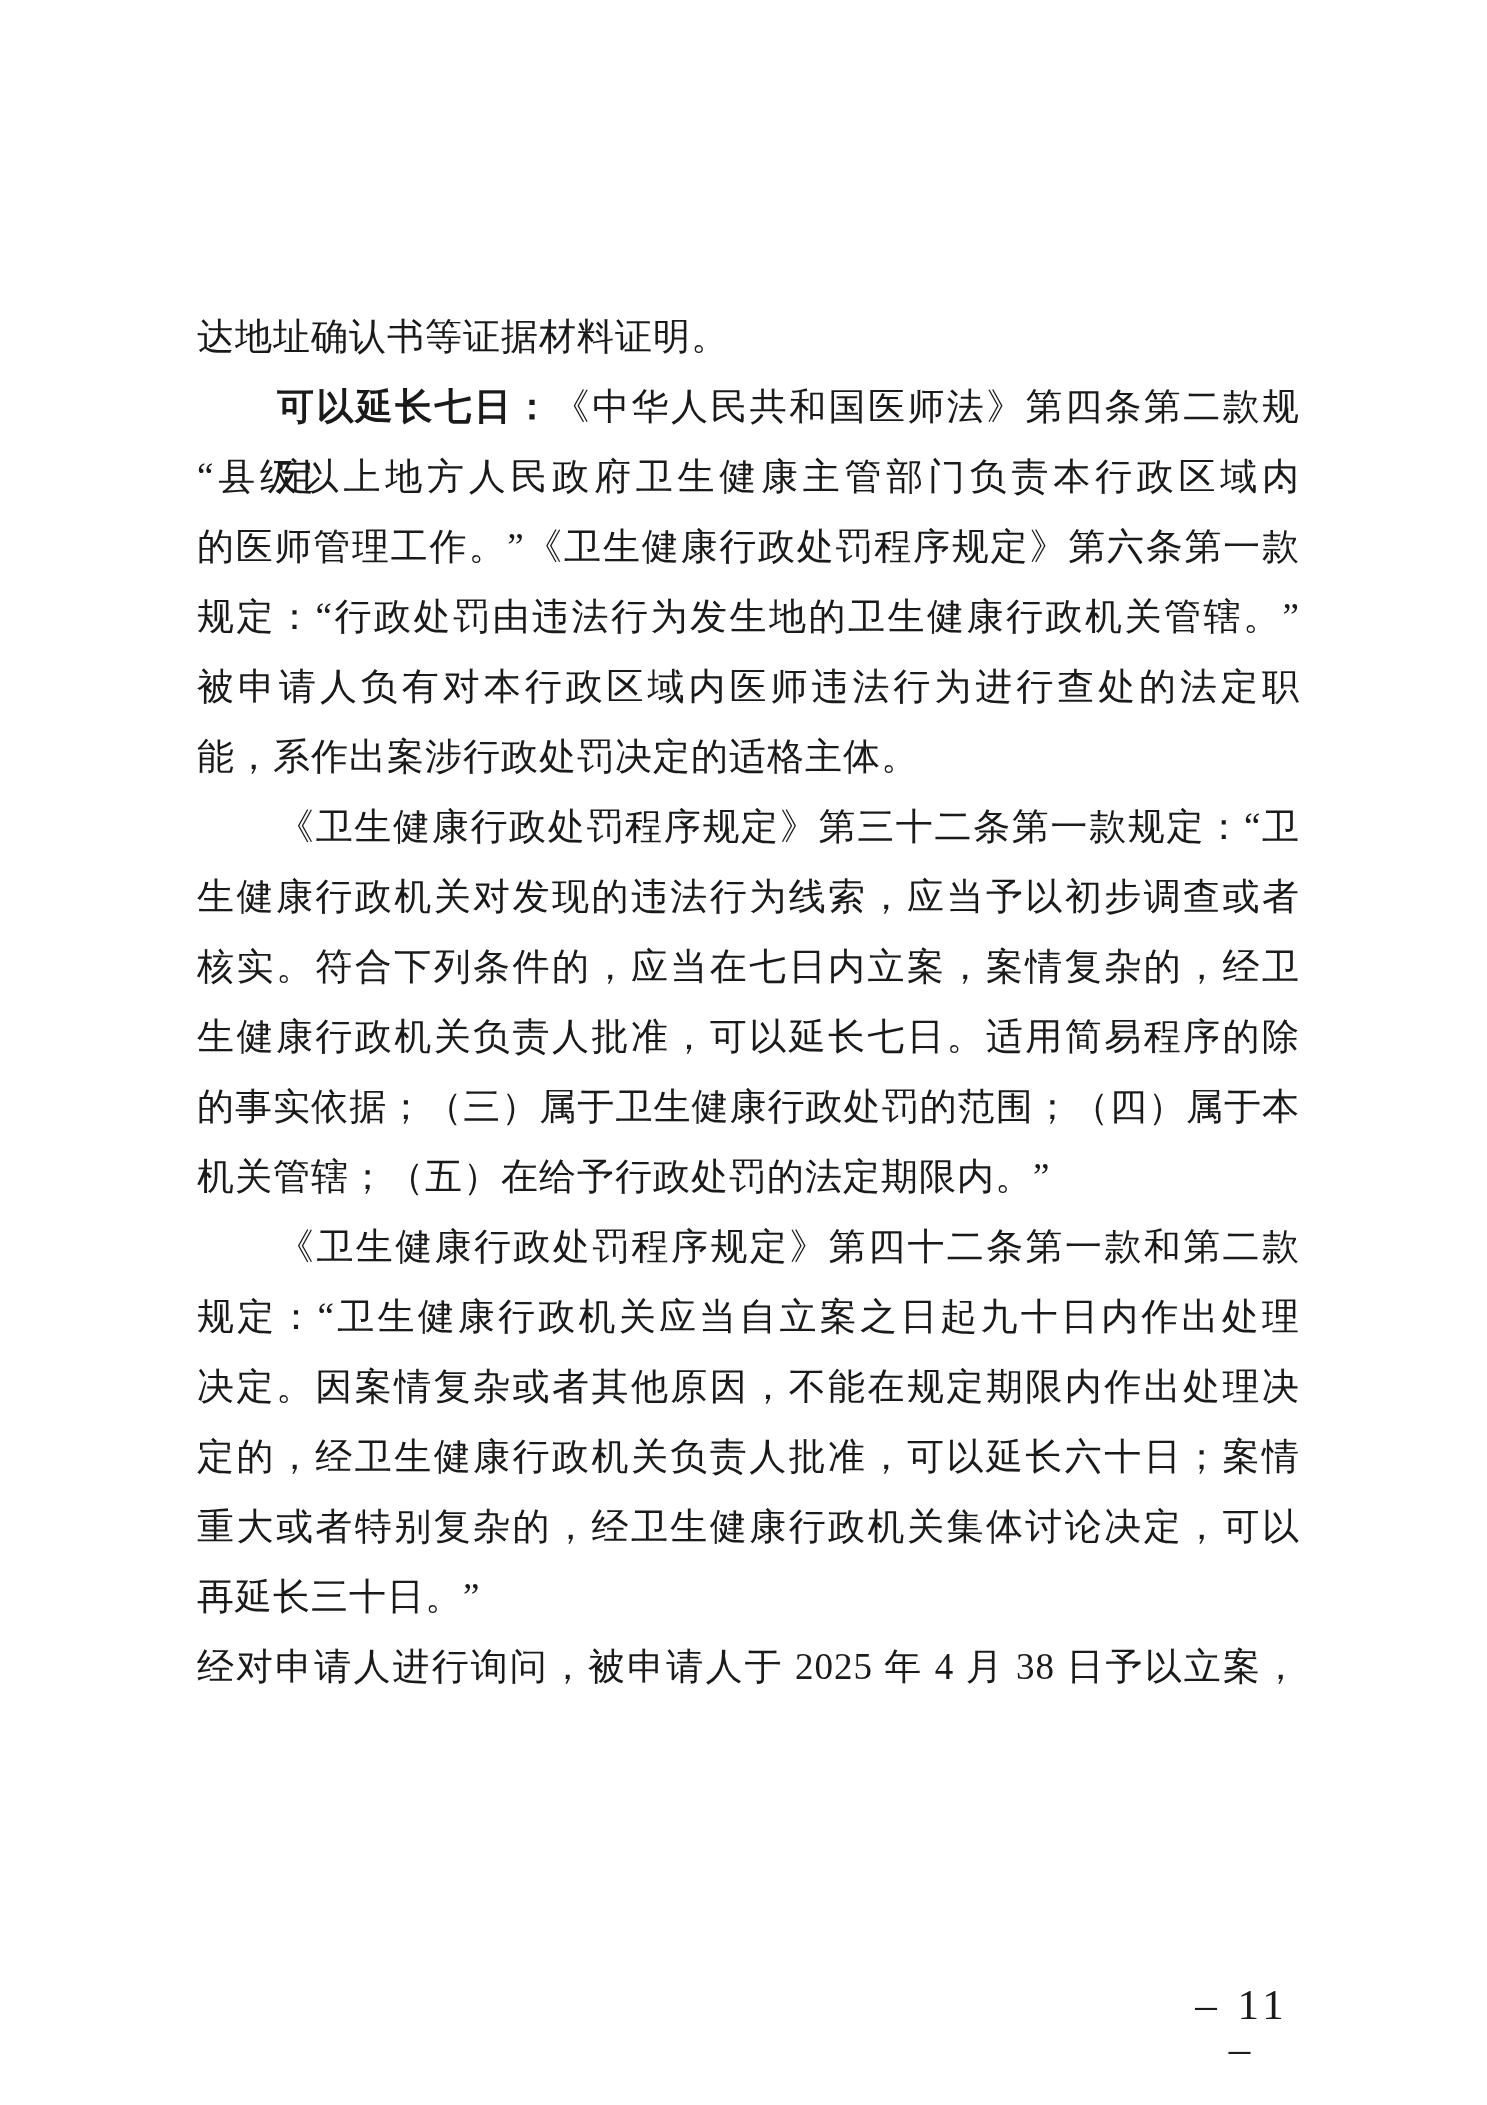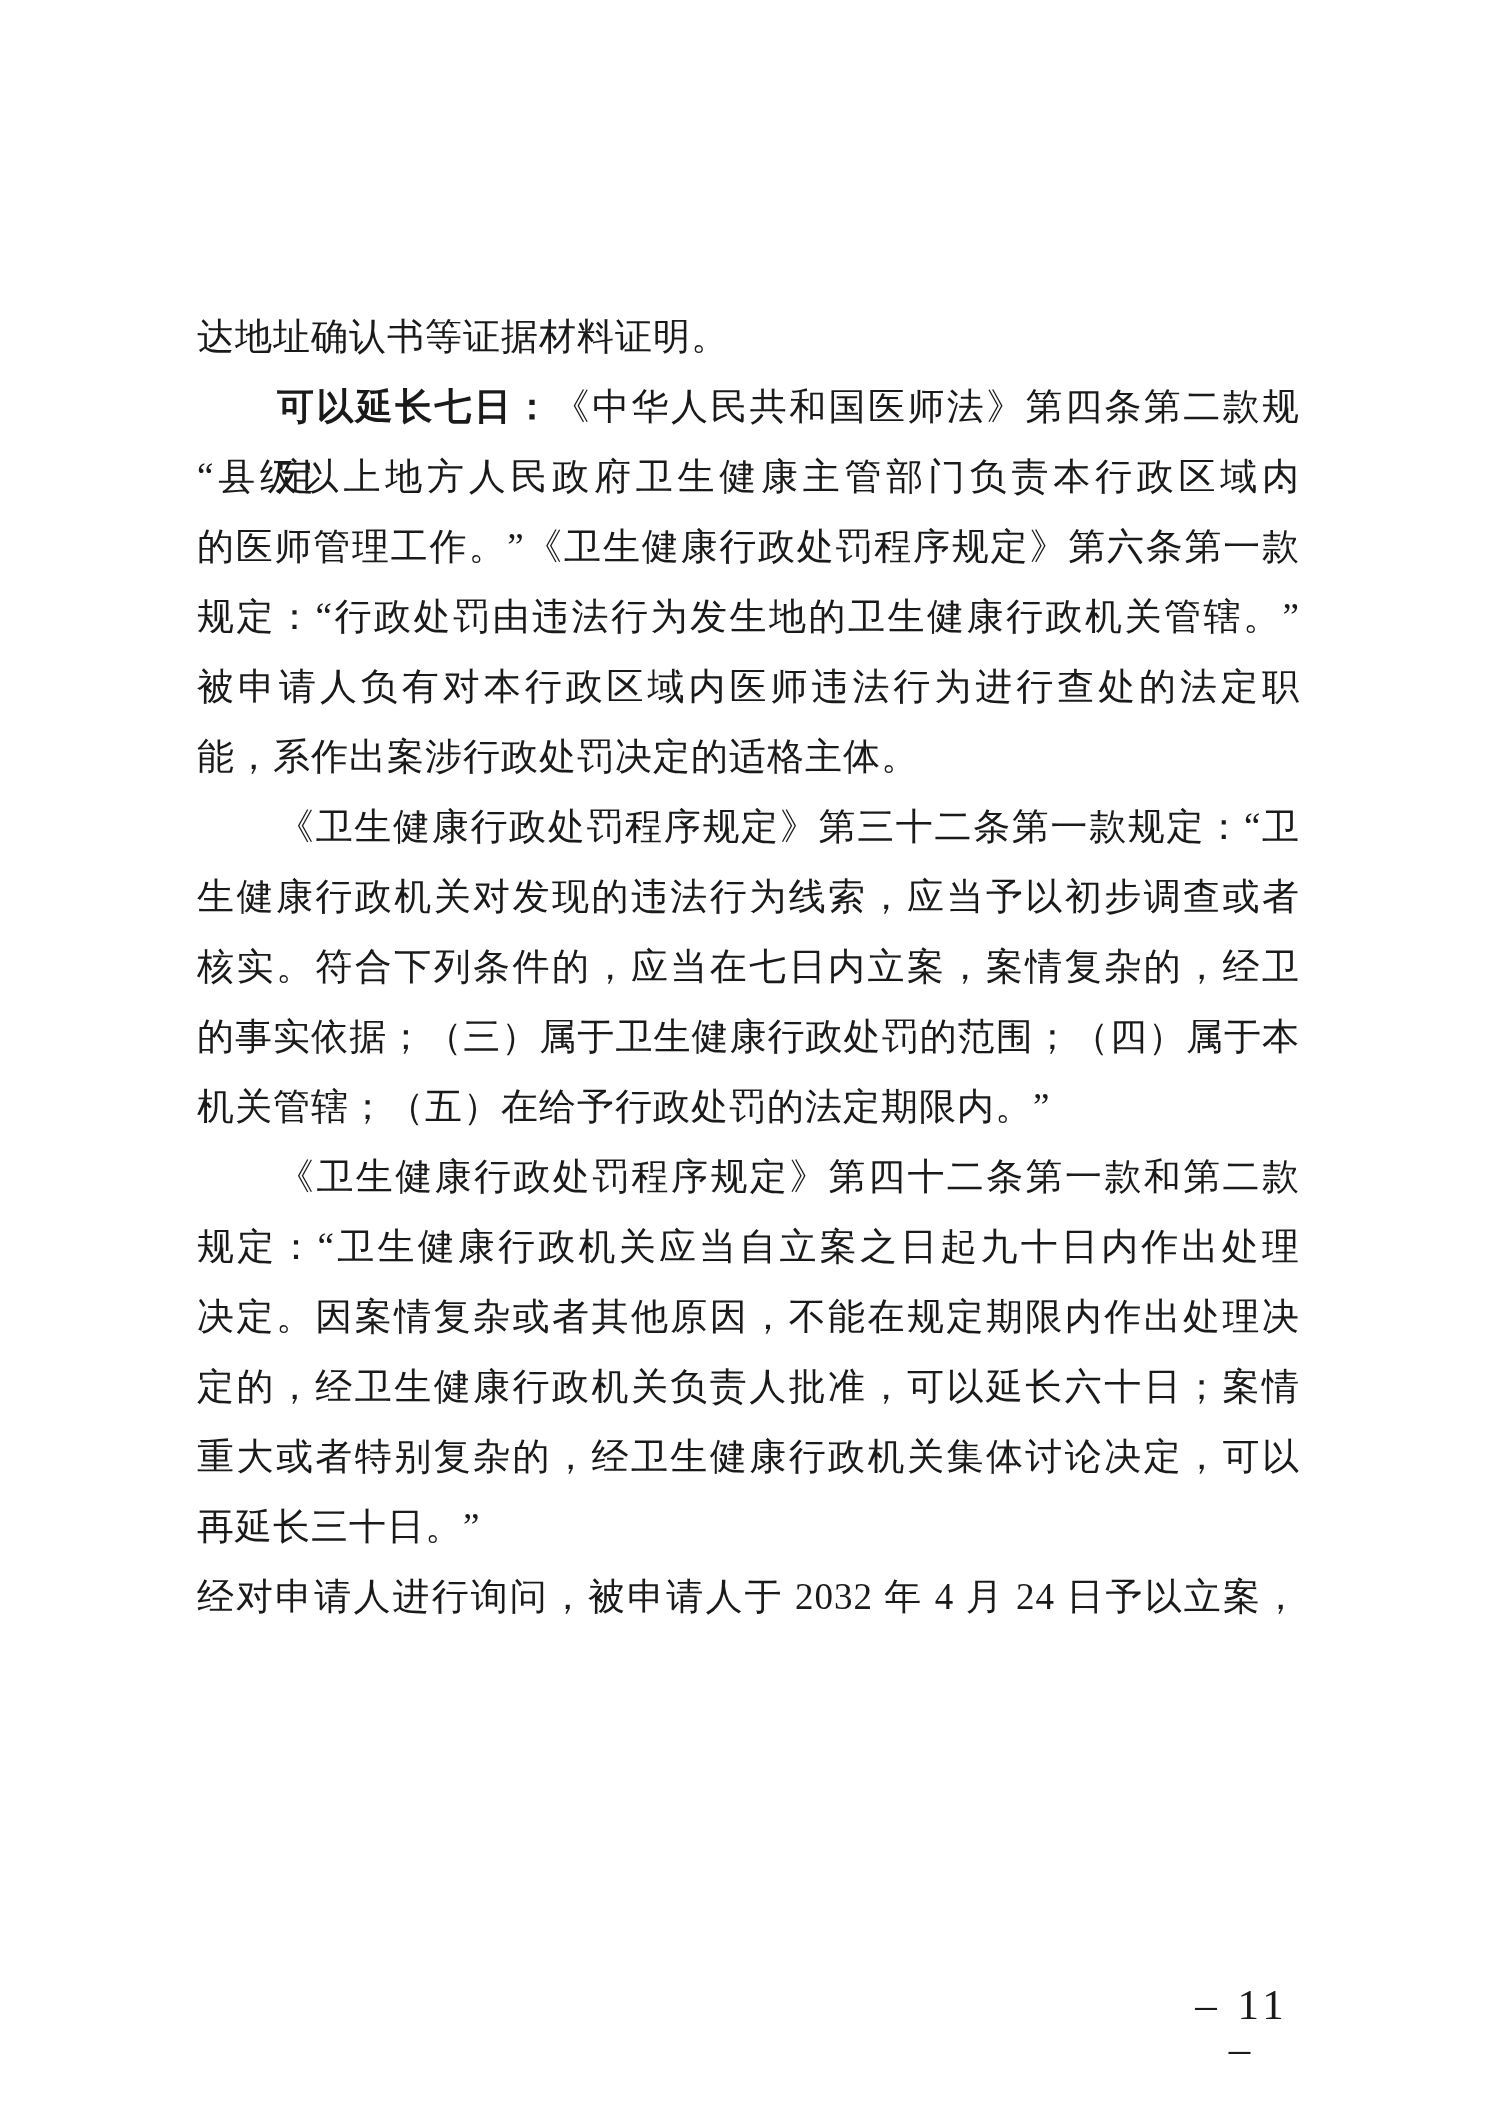--- a/index.html
+++ b/index.html
@@ -73,29 +73,30 @@
         <div class="line just"><span class="seg">“县级以上地方人民政府卫生健康主管部门负责本行政区域内</span></div>
         <div class="line just"><span class="seg">的医师管理工作。”《卫生健康行政处罚程序规定》第六条第一款</span></div>
         <div class="line just"><span class="seg">规定：“行政处罚由违法行为发生地的卫生健康行政机关管辖。”</span></div>
         <div class="line just"><span class="seg">被申请人负有对本行政区域内医师违法行为进行查处的法定职</span></div>
         <div class="line"><span class="seg">能，系作出案涉行政处罚决定的适格主体。</span></div>
       </div>
       <div class="para">
         <div class="line just ind"><span class="seg">《卫生健康行政处罚程序规定》第三十二条第一款规定：“卫</span></div>
         <div class="line just"><span class="seg">生健康行政机关对发现的违法行为线索，应当予以初步调查或者</span></div>
         <div class="line just"><span class="seg">核实。符合下列条件的，应当在七日内立案，案情复杂的，经卫</span></div>
+        <div class="line just"><span class="seg">生健康行政机关负责人批准，可以延长七日。适用简易程序的除</span></div>
         <div class="line just"><span class="seg">的事实依据；（三）属于卫生健康行政处罚的范围；（四）属于本</span></div>
         <div class="line"><span class="seg">机关管辖；（五）在给予行政处罚的法定期限内。”</span></div>
       </div>
       <div class="para">
         <div class="line just ind"><span class="seg">《卫生健康行政处罚程序规定》第四十二条第一款和第二款</span></div>
         <div class="line just"><span class="seg">规定：“卫生健康行政机关应当自立案之日起九十日内作出处理</span></div>
         <div class="line just"><span class="seg">决定。因案情复杂或者其他原因，不能在规定期限内作出处理决</span></div>
         <div class="line just"><span class="seg">定的，经卫生健康行政机关负责人批准，可以延长六十日；案情</span></div>
         <div class="line just"><span class="seg">重大或者特别复杂的，经卫生健康行政机关集体讨论决定，可以</span></div>
         <div class="line"><span class="seg">再延长三十日。”</span></div>
       </div>
       <div class="para">
-        <div class="line just"><span class="seg">经对申请人进行询问，被申请人于 2032 年 4 月 24 日予以立案，</span></div>
+        <div class="line just"><span class="seg">经对申请人进行询问，被申请人于 2025 年 4 月 38 日予以立案，</span></div>
       </div>
     </div>
   <div class="page-num">– 11 –</div>
 </div>
 
 </body></html>

